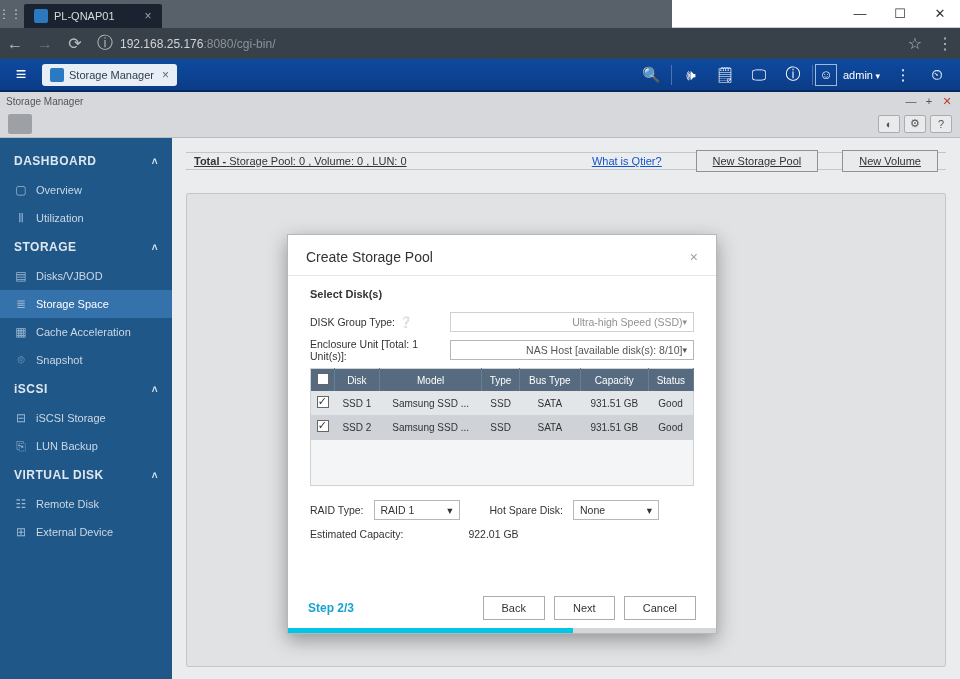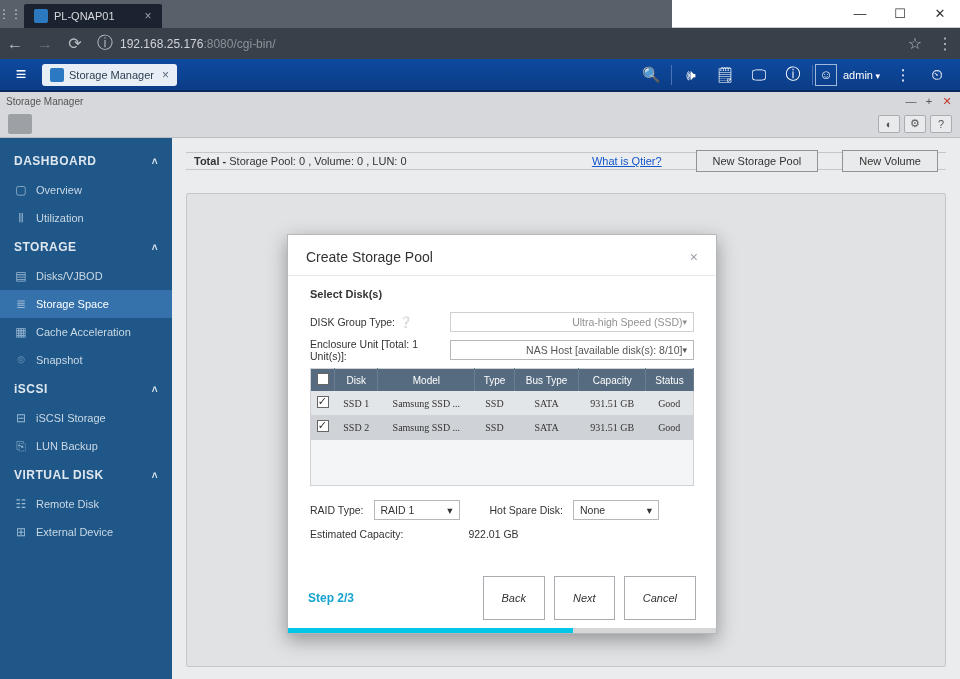--- a/index.html
+++ b/index.html
@@ -51,21 +51,21 @@
   
   .sm-body { position:absolute; top:138px; left:0; right:0; bottom:0; background:#ebecee; display:flex;}
   .sidebar { width:172px; background:#1f5788; color:#dfe7ef; font-size:12px; padding-top:8px;}
   .side-sect { padding:8px 14px; font-weight:bold; font-size:12px; letter-spacing:.5px; display:flex; align-items:center; justify-content:space-between;}
   .side-sect .chev { font-size:10px;}
   .side-item { padding:7px 14px 7px 14px; display:flex; align-items:center; gap:8px; font-size:11px; color:#cbd8e5;}
   .side-item.active { background:#3571ab; color:#fff;}
   .side-icon { width:14px; text-align:center; font-size:12px; color:#9cb9d4;}
   
   .main { flex:1; position:relative;}
-  .summary-bar { position:absolute; top:14px; left:14px; right:14px; height:18px; border-top:1px solid #c4c6c9; border-bottom:1px solid #c4c6c9; display:flex; align-items:center; padding:0 8px; font-size:11px; color:#333;}
+  .summary-bar { position:absolute; top:14px; left:14px; right:14px; height:18px; border-top:1px solid #c4c6c9; border-bottom:1px solid #c4c6c9; display:flex; align-items:center; padding:0 8px; font-size:11px; color:#333;text-decoration:underline;}
   .summary-bar .link { color:#1155cc; text-decoration:underline; margin-right:10px;}
   .summary-bar .qtier { margin-left:auto;}
   .sm-main-btn { border:1px solid #8f9296; background:#e9eaeb; color:#333; font-size:11px; padding:4px 16px; margin-left:24px;}
   
   .inner-panel { position:absolute; top:55px; left:14px; right:14px; bottom:12px; border:1px solid #c4c6c9; border-radius:2px; background:#e1e2e4;}
   
   
   .modal { position:absolute; top:40px; left:100px; width:430px; height:400px; background:#fff; border:1px solid #b5b8bb; box-shadow:0 6px 18px rgba(0,0,0,.35); font-size:11px; color:#333;}
   .modal-head { padding:14px 18px 10px 18px; display:flex; align-items:center; border-bottom:1px solid #e6e7e9;}
   .modal-title { font-size:14px; color:#333;}
@@ -74,33 +74,33 @@
   .modal-sect { font-weight:bold; margin-bottom:12px;}
   .form-row { display:flex; align-items:center; margin:6px 0; font-size:10.5px;}
   .form-row .lbl { width:140px; color:#333;}
   .sel-box { flex:1; border:1px solid #b5b8bb; background:#fff; height:20px; display:flex; align-items:center; padding:0 6px; justify-content:flex-end; color:#555;}
   .sel-box .arr { font-size:9px; color:#555;}
   .info-icon { color:#2b7ac1; margin-left:4px; font-size:11px;}
   
   .note { font-size:10px; color:#555; padding:4px 0 4px 10px; border:1px solid #cfd1d4; border-bottom:none; }
   table.disks { width:100%; border-collapse:collapse; font-size:10px; border:1px solid #cfd1d4;}
   table.disks th { background:#566b7f; color:#fff; font-weight:normal; padding:4px 4px; border-right:1px solid #6a7e92;}
-  table.disks td { padding:5px 4px; text-align:center; color:#333;font-family:Liberation Serif, serif;}
+  table.disks td { padding:5px 4px; text-align:center; color:#333;}
   table.disks tr.alt { background:#e3e6e9;}
   table.disks tr.norm { background:#cfd3d7;}
   .cb { width:12px; height:12px; border:1px solid #666; display:inline-block; background:#fff; position:relative;}
   .cb.checked::after { content:"✓"; position:absolute; top:-2px; left:0; font-size:11px; color:#333;}
   
   .form-row2 { display:flex; align-items:center; margin-top:14px; font-size:10.5px; gap:10px;}
   .mini-sel { width:86px; border:1px solid #b5b8bb; height:20px; display:flex; align-items:center; justify-content:space-between; padding:4px 6px;}
   
   .modal-foot { position:absolute; bottom:0; left:0; right:0; }
   .step-row { display:flex; align-items:center; padding:0 20px 8px 20px;}
   .step-label { color:#15a3d0; font-weight:bold; font-size:12px;}
-  .foot-btn { border:1px solid #a9acb0; background:#fff; padding:15px 18px; font-size:11px; margin-left:6px; color:#333;font-style:italic;}
+  .foot-btn { border:1px solid #a9acb0; background:#fff; padding:5px 18px; font-size:11px; margin-left:6px; color:#333;}
   .foot-btns { margin-left:auto;}
   .progress { height:5px; background:#d4d6d8; position:relative;}
   .progress .bar { position:absolute; left:0; top:0; bottom:0; background:#00c6e8;}
   
   .overflow-word { position:absolute; right:-20px; top:175px; font-size:10px; color:#333;}
 </style>
 </head>
 <body>
 
 <div class="win-titlebar">

